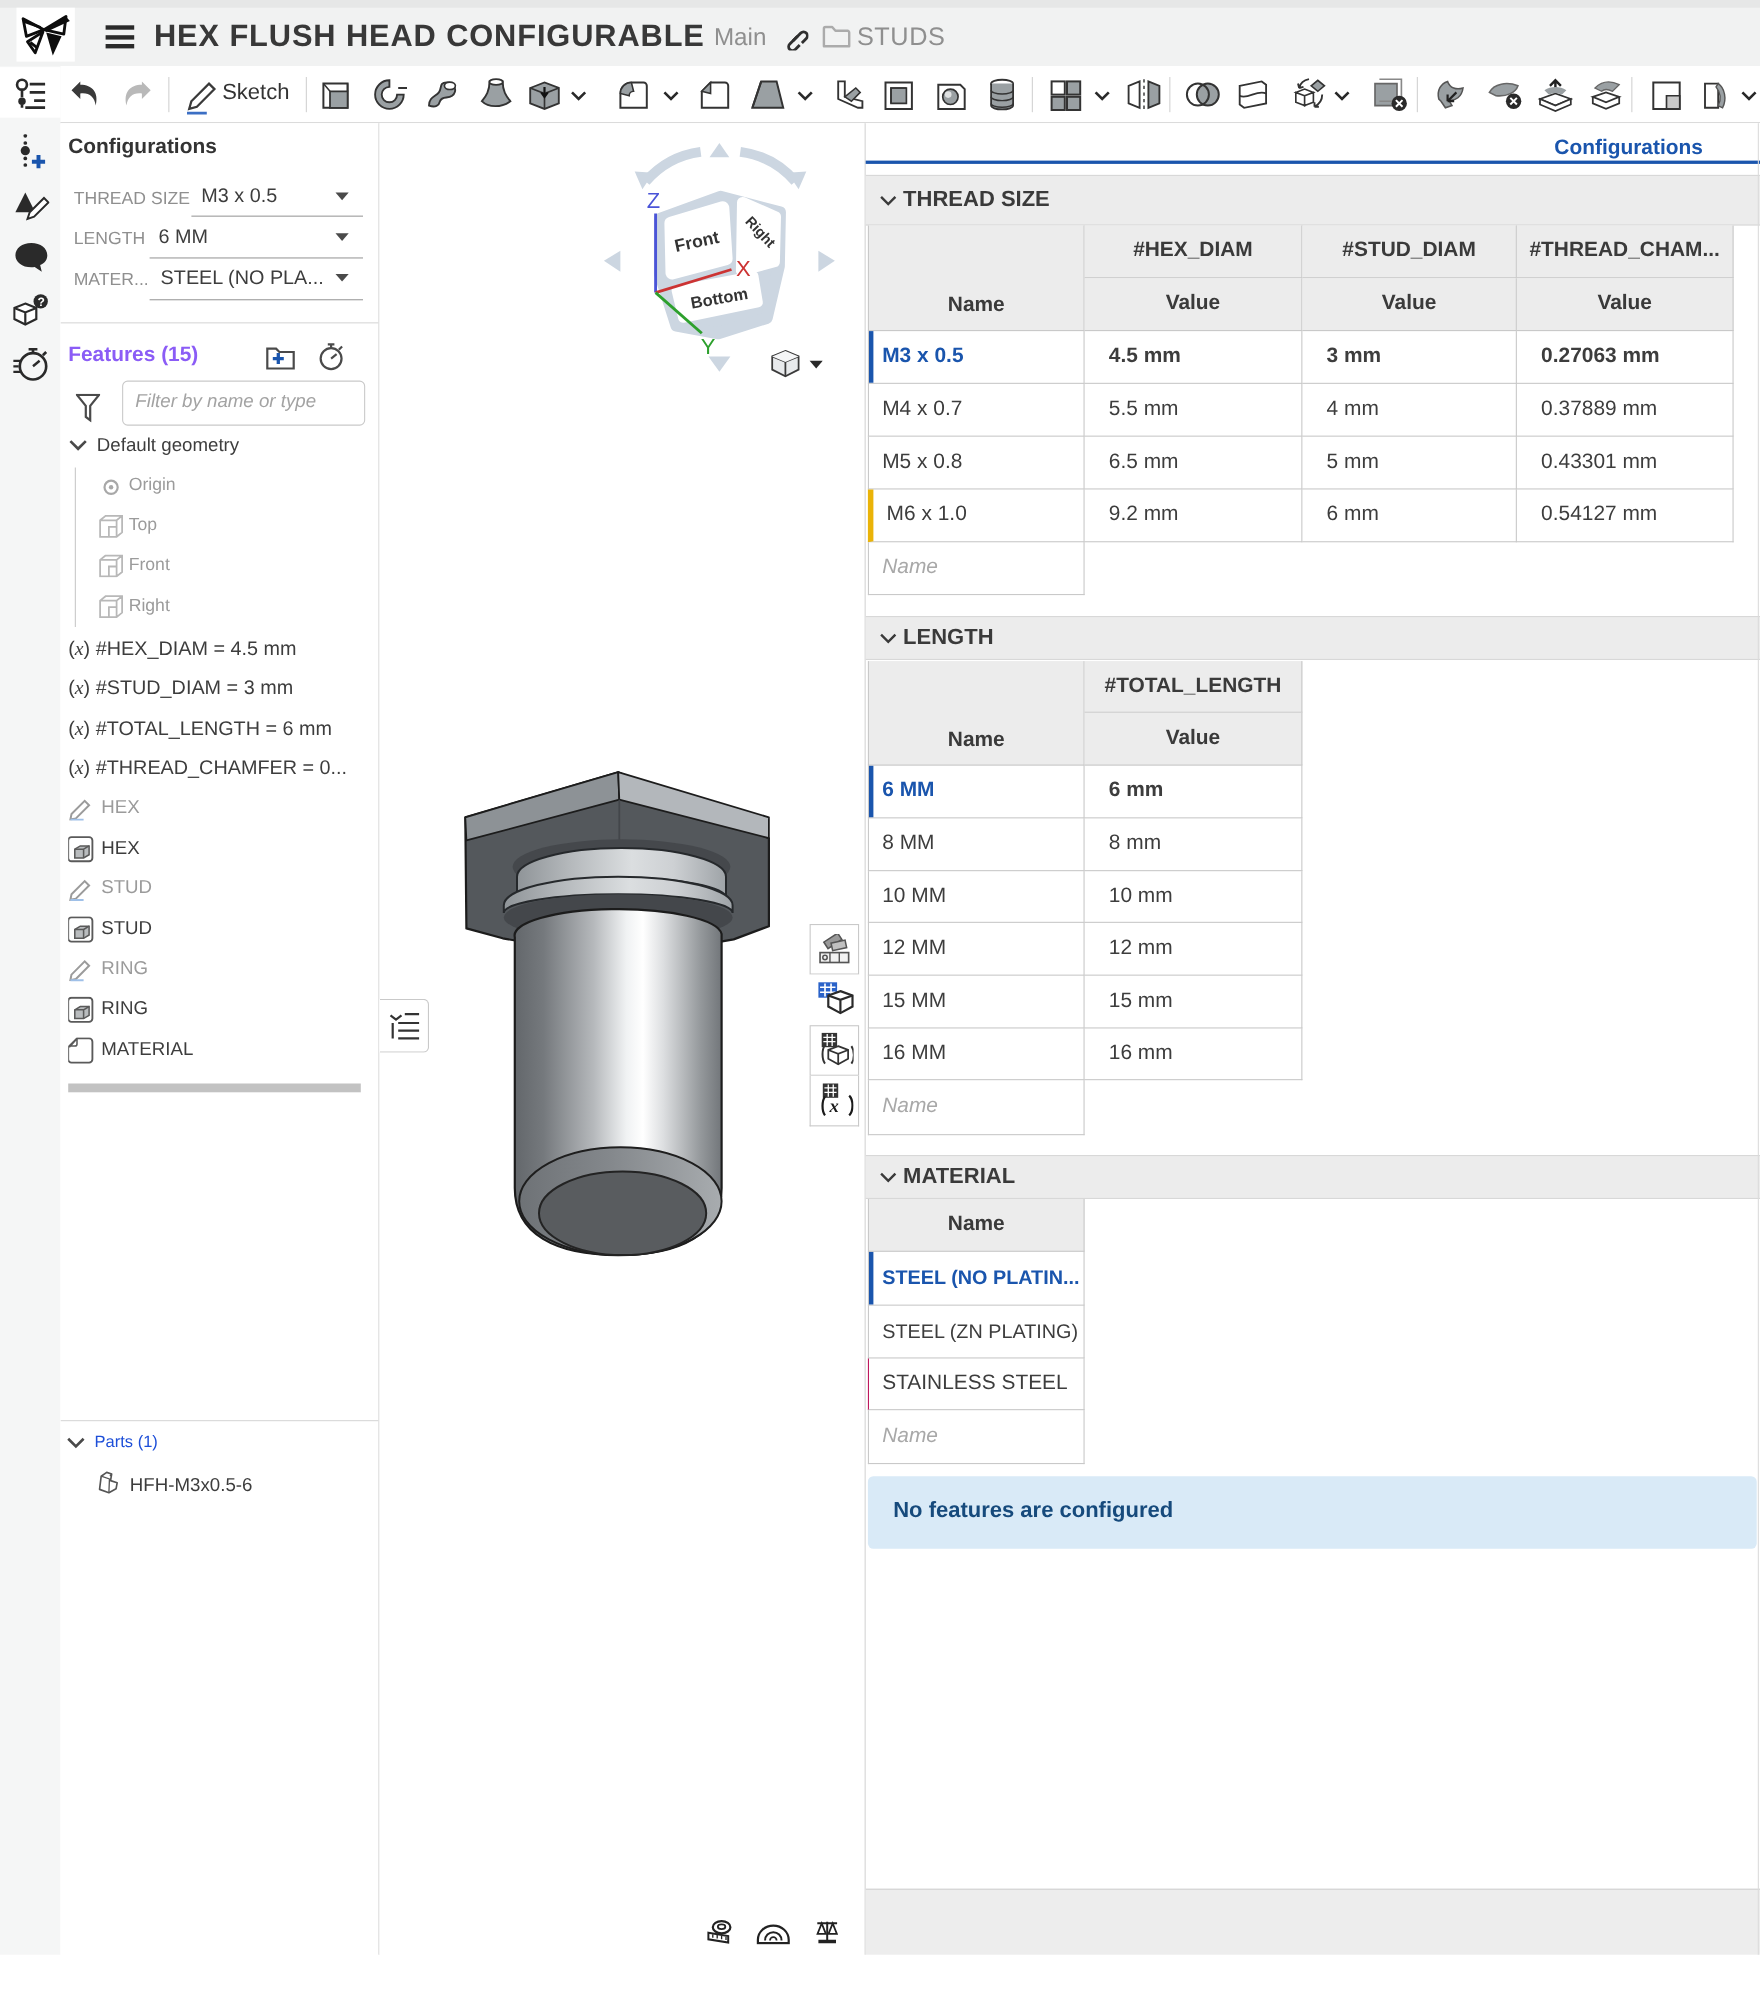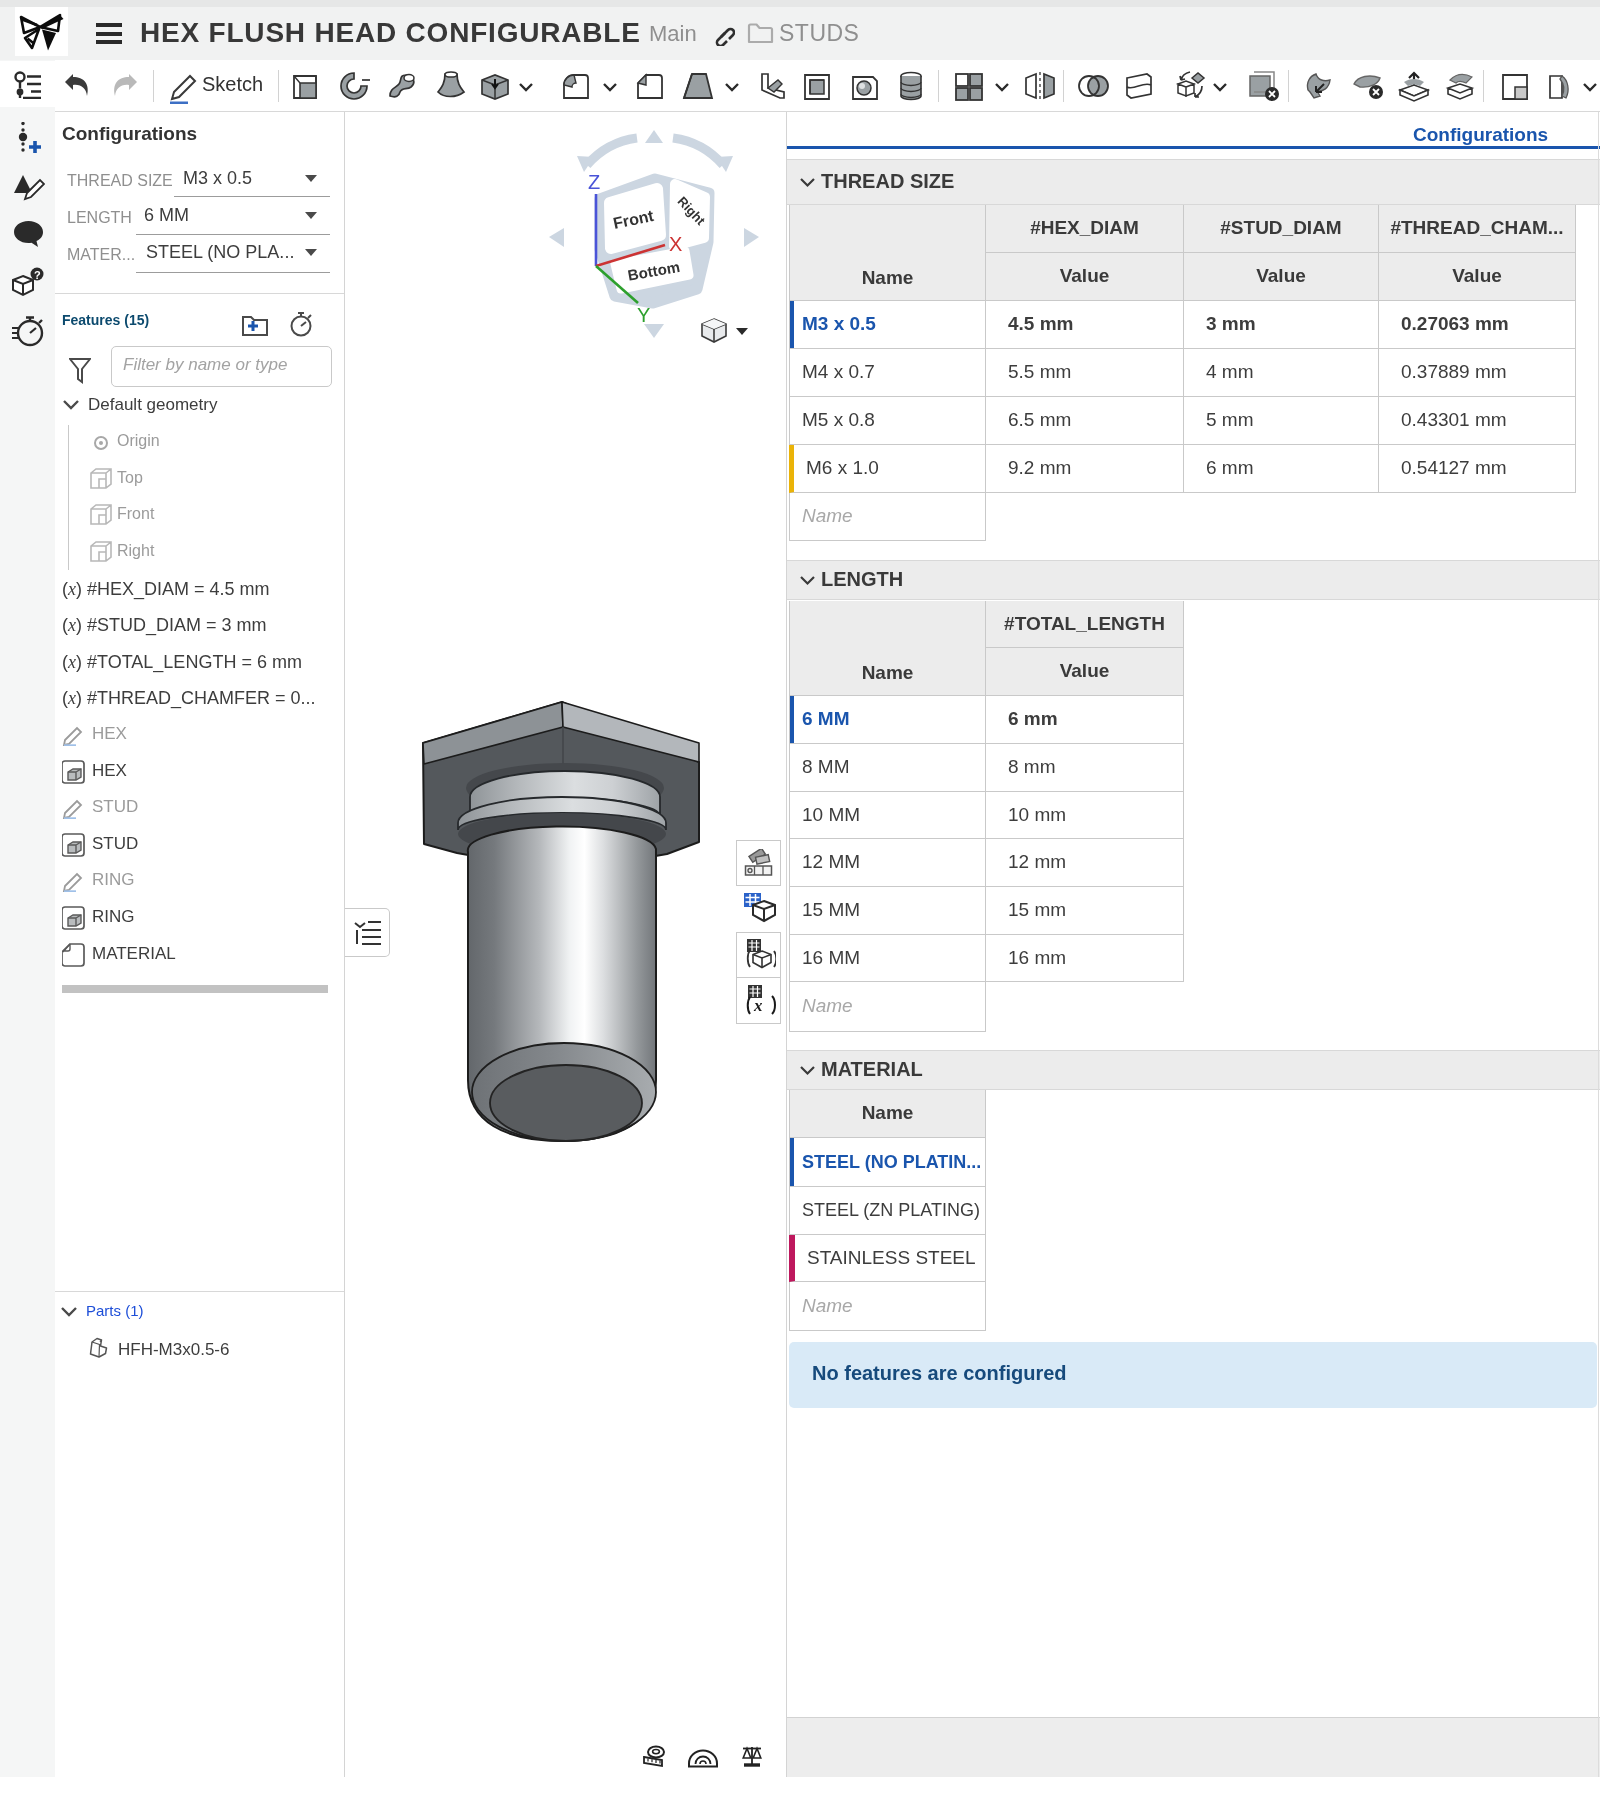--- a/index.html
+++ b/index.html
@@ -289,21 +289,21 @@
     <div class="cfglabel" style="left:12px;top:97px;">LENGTH</div>
     <div class="cfgvalue" style="left:89px;top:93px;">6 MM</div>
     <div class="caret" style="left:250px;top:100px;"></div>
     <div class="cfgline" style="left:81px;top:122px;width:194px;"></div>
     <div class="cfglabel" style="left:12px;top:134px;">MATER...</div>
     <div class="cfgvalue" style="left:91px;top:130px;">STEEL (NO PLA...</div>
     <div class="caret" style="left:250px;top:137px;"></div>
     <div class="cfgline" style="left:81px;top:160px;width:194px;"></div>
     <div class="abs" style="left:0;top:181px;width:290px;height:1px;background:#d8d8d8;"></div>
 
-    <div class="abs" style="left:7px;top:200px;font-size:14px;font-weight:bold;color:#0c4a6e;">Features (15)</div>
+    <div class="abs" style="left:7px;top:200px;font-size:19px;font-weight:bold;color:#8b5cf6;">Features (15)</div>
     <svg class="abs" style="left:186px;top:201px;" width="28" height="24" viewBox="0 0 28 24">
       <path d="M2 4 h8 l3 3 h13 v15 h-24 z" fill="none" stroke="#4a4a4a" stroke-width="2"></path>
       <path d="M7 13 h10 M12 8 v10" stroke="#1a55ad" stroke-width="3" fill="none"></path>
     </svg>
     <svg class="abs" style="left:233px;top:199px;" width="26" height="27" viewBox="0 0 26 27">
       <circle cx="13" cy="15" r="9.5" fill="none" stroke="#4a4a4a" stroke-width="2"></circle>
       <path d="M10 2 h6 M13 2 v4 M20 7 l3 -3" stroke="#4a4a4a" stroke-width="2" fill="none"></path>
       <path d="M13 15 l5 -4" stroke="#4a4a4a" stroke-width="2"></path>
     </svg>
     <svg class="abs" style="left:14px;top:246px;" width="22" height="26" viewBox="0 0 22 26">
@@ -612,21 +612,21 @@
 
     <div class="secbar" style="top:938px;height:40px;">
       <svg style="position:absolute;left:12px;top:14px;" width="17" height="11" viewBox="0 0 17 11">
           <path d="M2 2 l6.5 6.5 L15 2" fill="none" stroke="#3a3a3a" stroke-width="2.2"></path>
         </svg>
       <div class="sectitle" style="top:7px;">MATERIAL</div>
     </div>
     <div class="tblcell hcell" style="left:2px;top:978px;width:197px;height:48px;border-left:1px solid #c9c9c9;line-height:46px;">Name</div>
     <div class="tblcell dtxt" style="left:2px;top:1026px;width:197px;height:49px;border-left:1px solid #c9c9c9;line-height:47px;"><div class="bluebar" style="left:0;top:0;height:49px;"></div><span style="margin-left:12px;color:#1a55ad;font-weight:bold;font-size:18px;">STEEL (NO PLATIN...</span></div>
     <div class="tblcell dtxt" style="left:2px;top:1075px;width:197px;height:48px;border-left:1px solid #c9c9c9;line-height:46px;"><span style="margin-left:12px;font-size:18px;">STEEL (ZN PLATING)</span></div>
-    <div class="tblcell dtxt" style="left:2px;top:1123px;width:197px;height:47px;border-left:6px solid #be185d;line-height:45px;"><span style="margin-left:12px;">STAINLESS STEEL</span></div>
+    <div class="tblcell dtxt" style="left:2px;top:1123px;width:197px;height:47px;border-left:1px solid #be185d;line-height:45px;"><span style="margin-left:12px;">STAINLESS STEEL</span></div>
     <div class="tblcell dtxt" style="left:2px;top:1170px;width:197px;height:49px;border-left:1px solid #c9c9c9;line-height:47px;"><span style="margin-left:12px;font-style:italic;color:#a8a8a8;">Name</span></div>
 
     <div class="abs" style="left:2px;top:1230px;width:808px;height:66px;background:#d9eaf7;border-radius:5px;">
       <div style="position:absolute;left:23px;top:20px;font-size:20px;font-weight:bold;color:#164a7c;">No features are configured</div>
     </div>
 
     <div class="abs" style="left:0;top:1605px;width:814px;height:60px;background:#ededed;border-top:1px solid #d2d2d2;"></div>
     <div class="abs" style="left:811px;top:0;width:1px;height:1665px;background:#dcdcdc;"></div>
   </div>
   <div id="bottombar">

